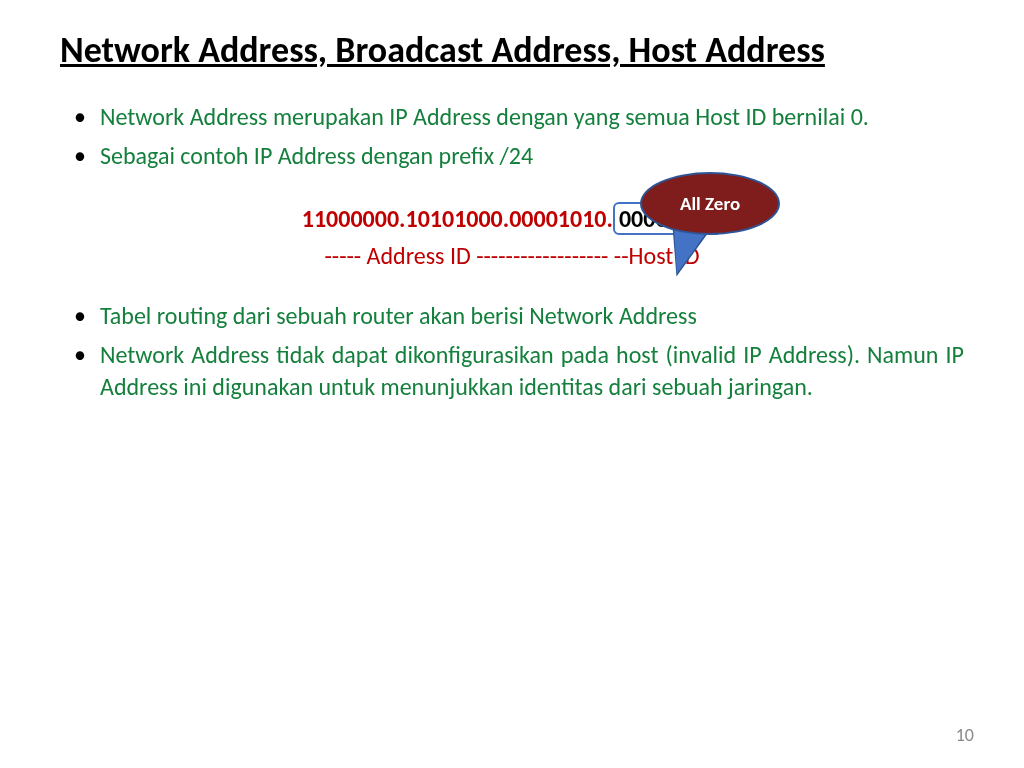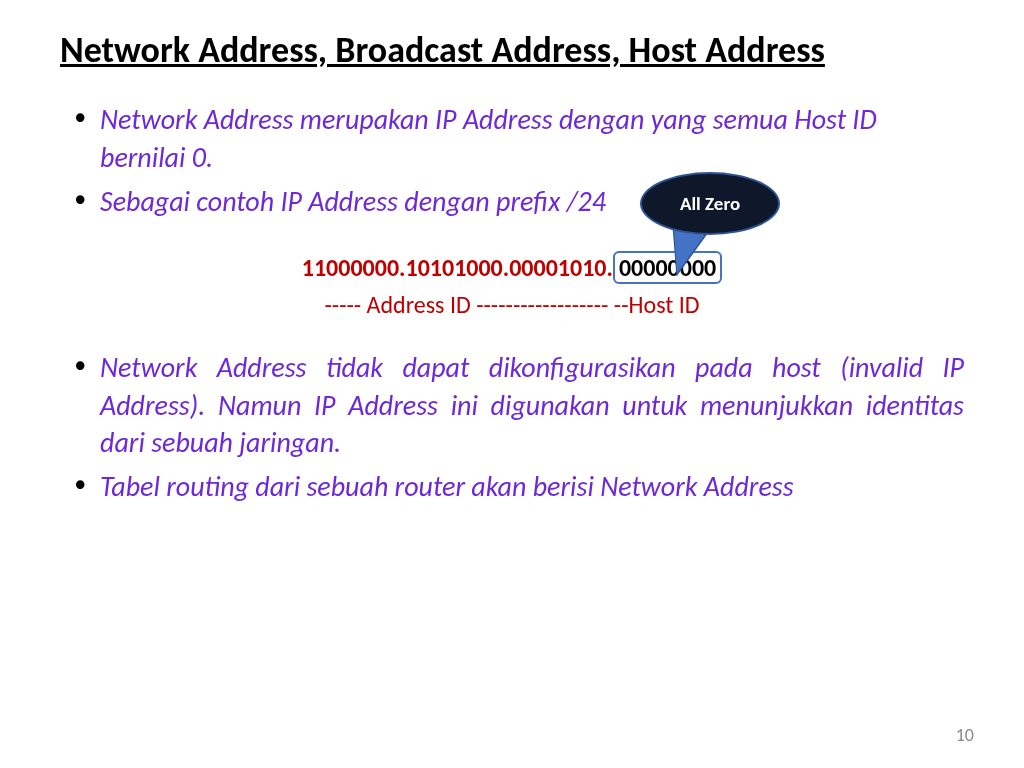--- a/index.html
+++ b/index.html
@@ -23,25 +23,24 @@
       margin-bottom: 30px;
       text-decoration: underline;
     }
     .bullet-list {
       list-style: none;
       padding-left: 0;
     }
     .bullet-item {
       position: relative;
       padding-left: 40px;
-      font-size: 28px;
-      color: #6d28d9;
+      font-size: 24px;
+      color: #15803d;
       line-height: 1.35;
       margin-bottom: 6px;
-      font-style: italic;
     }
     .bullet-item::before {
       content: "•";
       position: absolute;
       left: 14px;
       top: 0;
       font-size: 24px;
       color: #000;
     }
     .justify {
@@ -74,21 +73,21 @@
     .callout {
       position: absolute;
       top: 172px;
       left: 640px;
       width: 140px;
       height: 70px;
     }
     .callout-ellipse {
       width: 140px;
       height: 63px;
-      background: #0f172a;
+      background: #7f1d1d;
       border: 2px solid #2e5496;
       border-radius: 50%;
       display: flex;
       align-items: center;
       justify-content: center;
       color: #fff;
       font-weight: bold;
       font-size: 19px;
       position: relative;
       z-index: 2;
@@ -135,22 +134,22 @@
   <li class="bullet-item">Sebagai contoh IP Address dengan prefix /24</li>
 </ul>
 
 <div class="binary-line">
   <span>11000000.10101000.00001010.</span><span class="host-box">00000000</span>
 </div>
 
 <div class="label-line">----- Address ID  ------------------ --Host ID</div>
 
 <ul class="bullet-list">
+  <li class="bullet-item">Tabel routing dari sebuah router akan berisi Network Address</li>
   <li class="bullet-item justify">Network Address tidak dapat dikonfigurasikan pada host (invalid IP Address). Namun IP Address ini digunakan untuk menunjukkan identitas dari sebuah jaringan.</li>
-  <li class="bullet-item">Tabel routing dari sebuah router akan berisi Network Address</li>
 </ul>
 
 <div class="callout">
   <div class="callout-tail-border"></div>
   <div class="callout-tail"></div>
   <div class="callout-ellipse">
     <span>All Zero</span>
   </div>
 </div>
 

